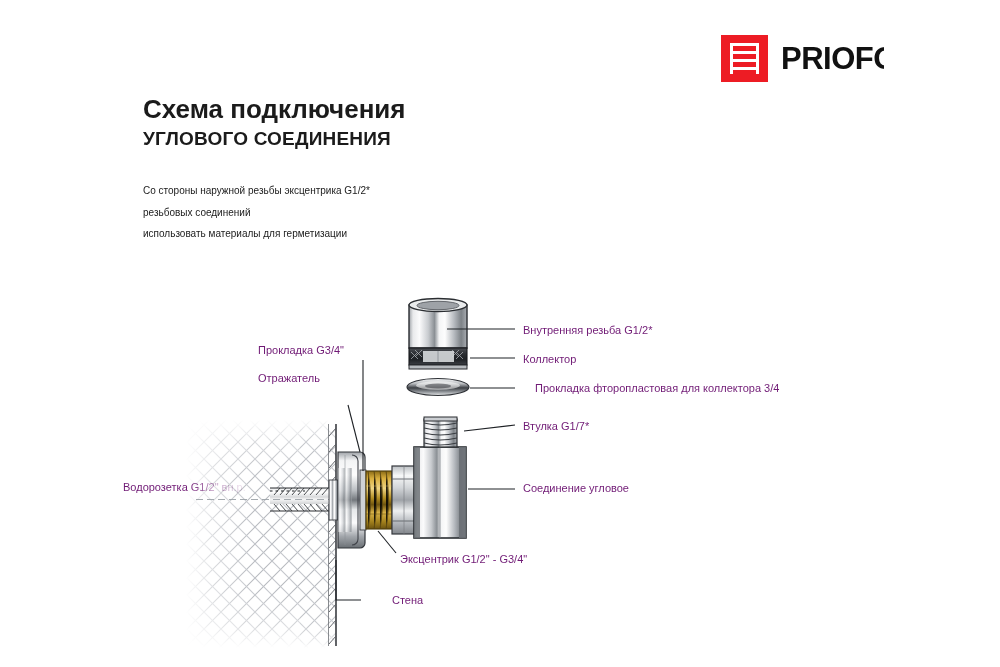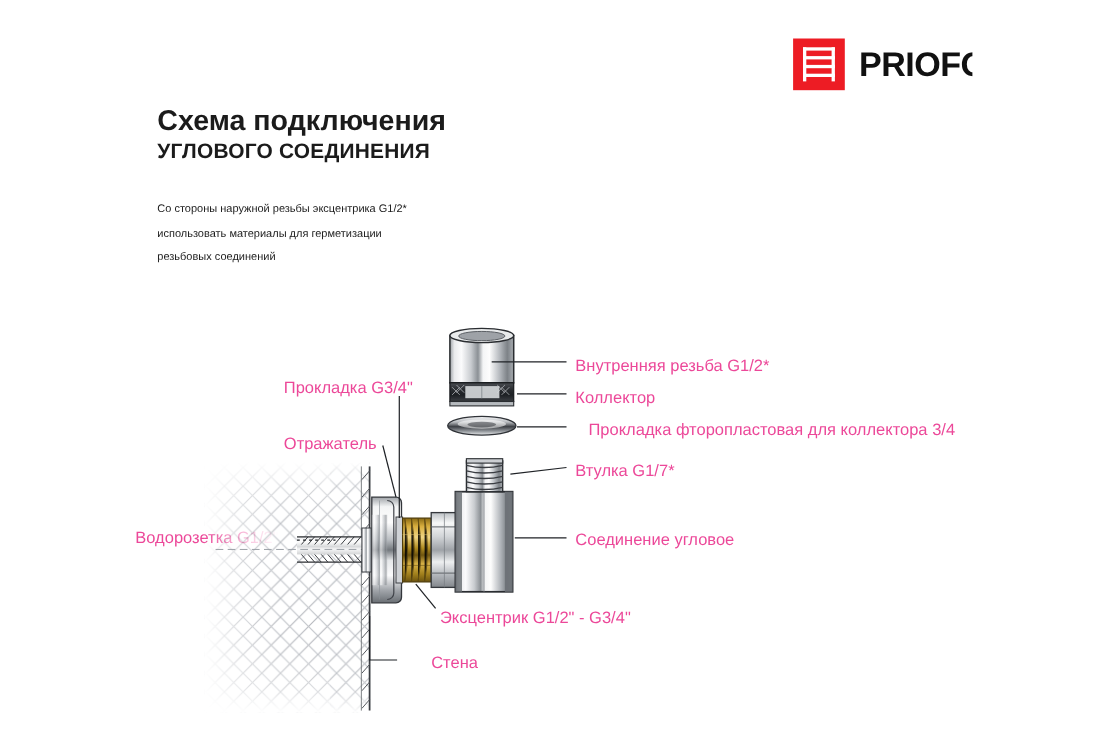--- a/index.html
+++ b/index.html
@@ -87,22 +87,22 @@
     font-size: 10px;
     line-height: 21.5px;
     color: #1b1b1b;
     white-space: nowrap;
   }
   #note div { white-space: nowrap; }
 
   
   .callout {
     position: absolute;
-    font-size: 15px;
-    color: #ec4899;
+    font-size: 11px;
+    color: #701a75;
     white-space: nowrap;
     line-height: 1;
   }
 
   
   #drawing {
     position: absolute;
     left: 0;
     top: 0;
     width: 1000px;
@@ -125,32 +125,32 @@
       <div class="rung" style="top:32px;"></div>
     </div>
     <div id="logo-text">PRIOFORM</div>
   </div>
 
   <div id="title-sub">УГЛОВОГО СОЕДИНЕНИЯ</div>
   <div id="title-main">Схема подключения</div>
 
   <div id="note">
     <div>Со стороны наружной резьбы эксцентрика G1/2*</div>
+    <div>резьбовых соединений</div>
     <div>использовать материалы для герметизации</div>
-    <div>резьбовых соединений</div>
   </div>
 
   <div class="callout" style="left:523px; top:325px;">Внутренняя резьба G1/2*</div>
   <div class="callout" style="left:523px; top:354px;">Коллектор</div>
   <div class="callout" style="left:535px; top:383px;text-align:center;">Прокладка фторопластовая для коллектора 3/4</div>
   <div class="callout" style="left:523px; top:421px;">Втулка G1/7*</div>
   <div class="callout" style="left:523px; top:483px;">Соединение угловое</div>
 
   <div class="callout" style="left:258px; top:345px;">Прокладка G3/4"</div>
-  <div class="callout" style="left:258px; top:396px;">Отражатель</div>
+  <div class="callout" style="left:258px; top:373px;">Отражатель</div>
   <div class="callout" style="left:123px; top:482px;">Водорозетка G1/2" вн.р.</div>
   <div class="callout" style="left:400px; top:554px;">Эксцентрик G1/2" - G3/4"</div>
   <div class="callout" style="left:368px; top:595px;margin-left:24px;">Стена</div>
 
   <svg id="drawing" viewBox="0 0 1000 667">
     <defs>
 
       <linearGradient id="gChromeV" x1="0" y1="0" x2="1" y2="0">
         <stop offset="0" stop-color="#9fa3a8"></stop>
         <stop offset="0.07" stop-color="#e9eaec"></stop>

